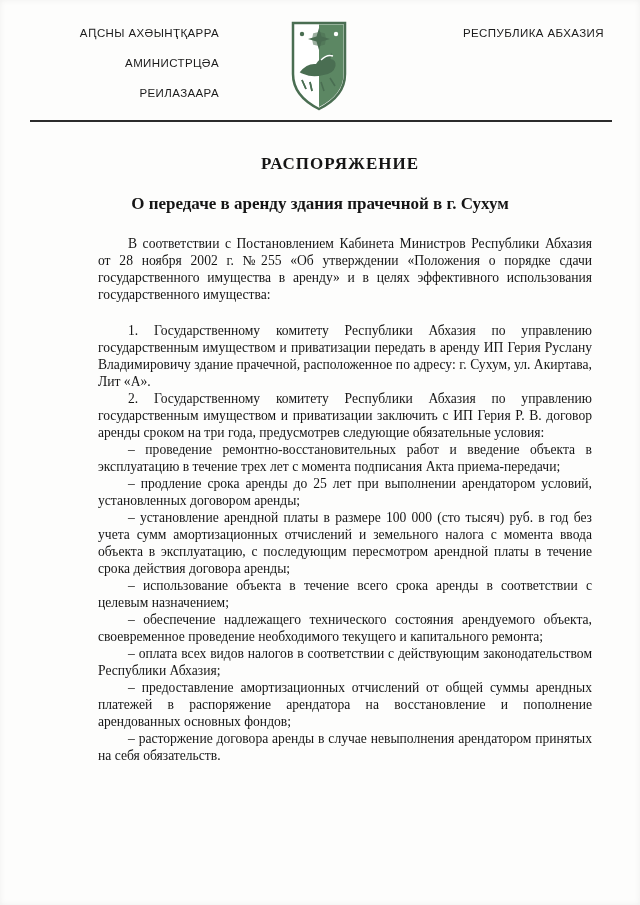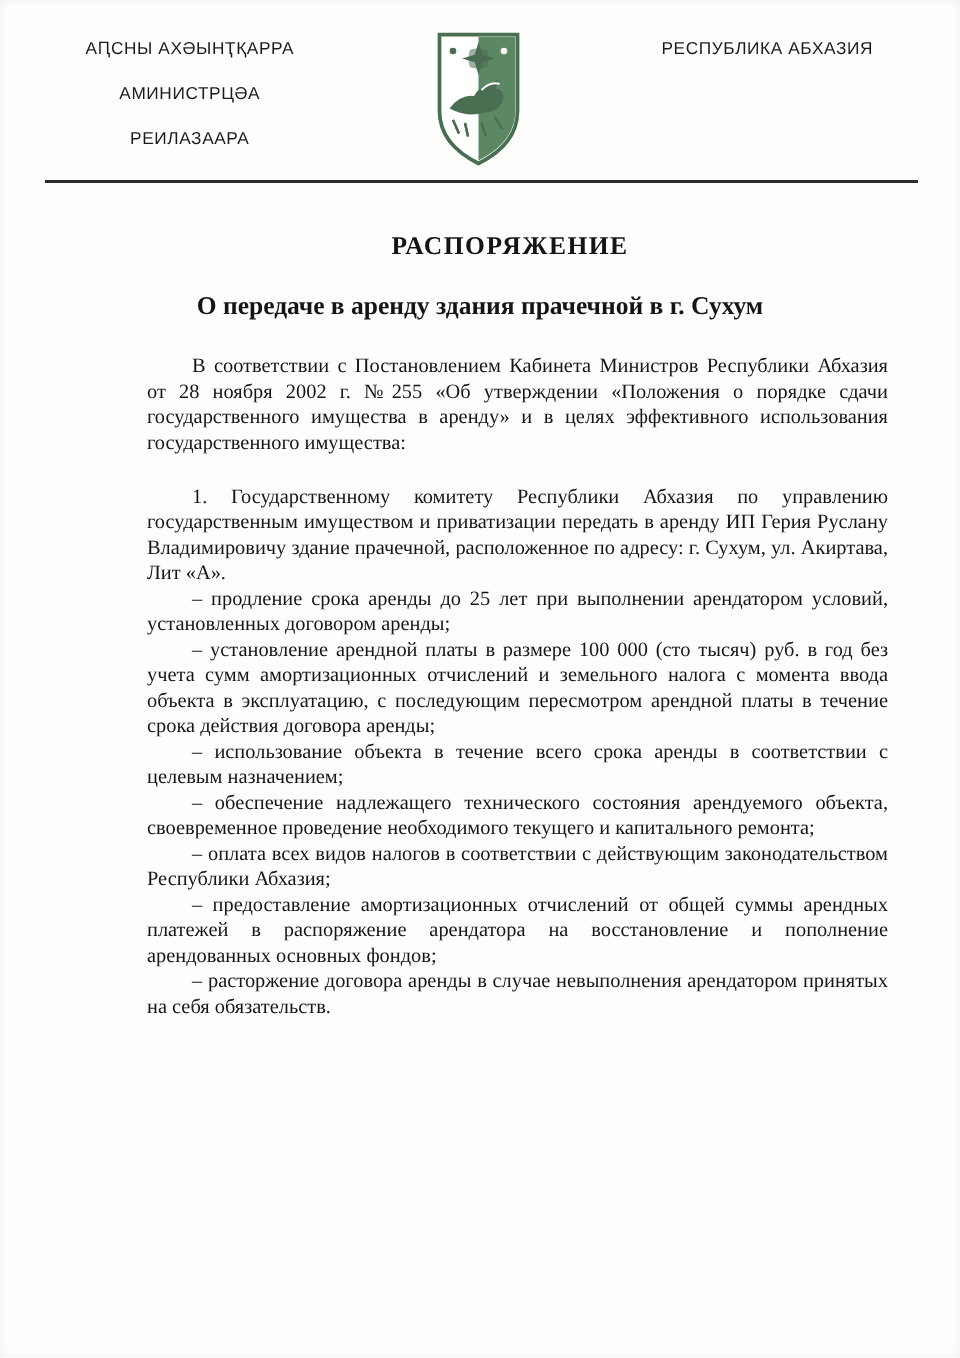--- a/index.html
+++ b/index.html
@@ -28,20 +28,21 @@
     font-family: "Liberation Sans", sans-serif;
     font-size: 11.5px;
     letter-spacing: 0.4px;
     text-align: center;
     color: #1b1b1b;
     width: 185px;
   }
   .head-col div {
     line-height: 30px;
     white-space: nowrap;
+    text-align: right;
   }
   .emblem-wrap {
     width: 64px;
     height: 92px;
     margin-top: 2px;
     flex: 0 0 auto;
     display: flex;
     justify-content: center;
   }
   .divider {
@@ -122,20 +123,22 @@
 
   <hr class="divider">
 
   <div class="doc-title">РАСПОРЯЖЕНИЕ</div>
 
   <div class="doc-subject">О передаче в аренду здания прачечной в г. Сухум</div>
 
   <div class="doc-body">
     <p>В соответствии с Постановлением Кабинета Министров Республики Абхазия от 28 ноября 2002 г. №255 «Об утверждении «Положения о порядке сдачи государственного имущества в аренду» и в целях эффективного использования государственного имущества:</p>
     <p class="gap-before">1. Государственному комитету Республики Абхазия по управлению государственным имуществом и приватизации передать в аренду ИП Герия Руслану Владимировичу здание прачечной, расположенное по адресу: г. Сухум, ул. Акиртава, Лит «А».</p>
+    <p>2. Государственному комитету Республики Абхазия по управлению государственным имуществом и приватизации заключить с ИП Герия Р. В. договор аренды сроком на три года, предусмотрев следующие обязательные условия:</p>
+    <p>– проведение ремонтно-восстановительных работ и введение объекта в эксплуатацию в течение трех лет с момента подписания Акта приема-передачи;</p>
     <p>– продление срока аренды до 25 лет при выполнении арендатором условий, установленных договором аренды;</p>
     <p>– установление арендной платы в размере 100 000 (сто тысяч) руб. в год без учета сумм амортизационных отчислений и земельного налога с момента ввода объекта в эксплуатацию, с последующим пересмотром арендной платы в течение срока действия договора аренды;</p>
     <p>– использование объекта в течение всего срока аренды в соответствии с целевым назначением;</p>
     <p>– обеспечение надлежащего технического состояния арендуемого объекта, своевременное проведение необходимого текущего и капитального ремонта;</p>
     <p>– оплата всех видов налогов в соответствии с действующим законодательством Республики Абхазия;</p>
     <p>– предоставление амортизационных отчислений от общей суммы арендных платежей в распоряжение арендатора на восстановление и пополнение арендованных основных фондов;</p>
     <p>– расторжение договора аренды в случае невыполнения арендатором принятых на себя обязательств.</p>
   </div>
 
 </div>

